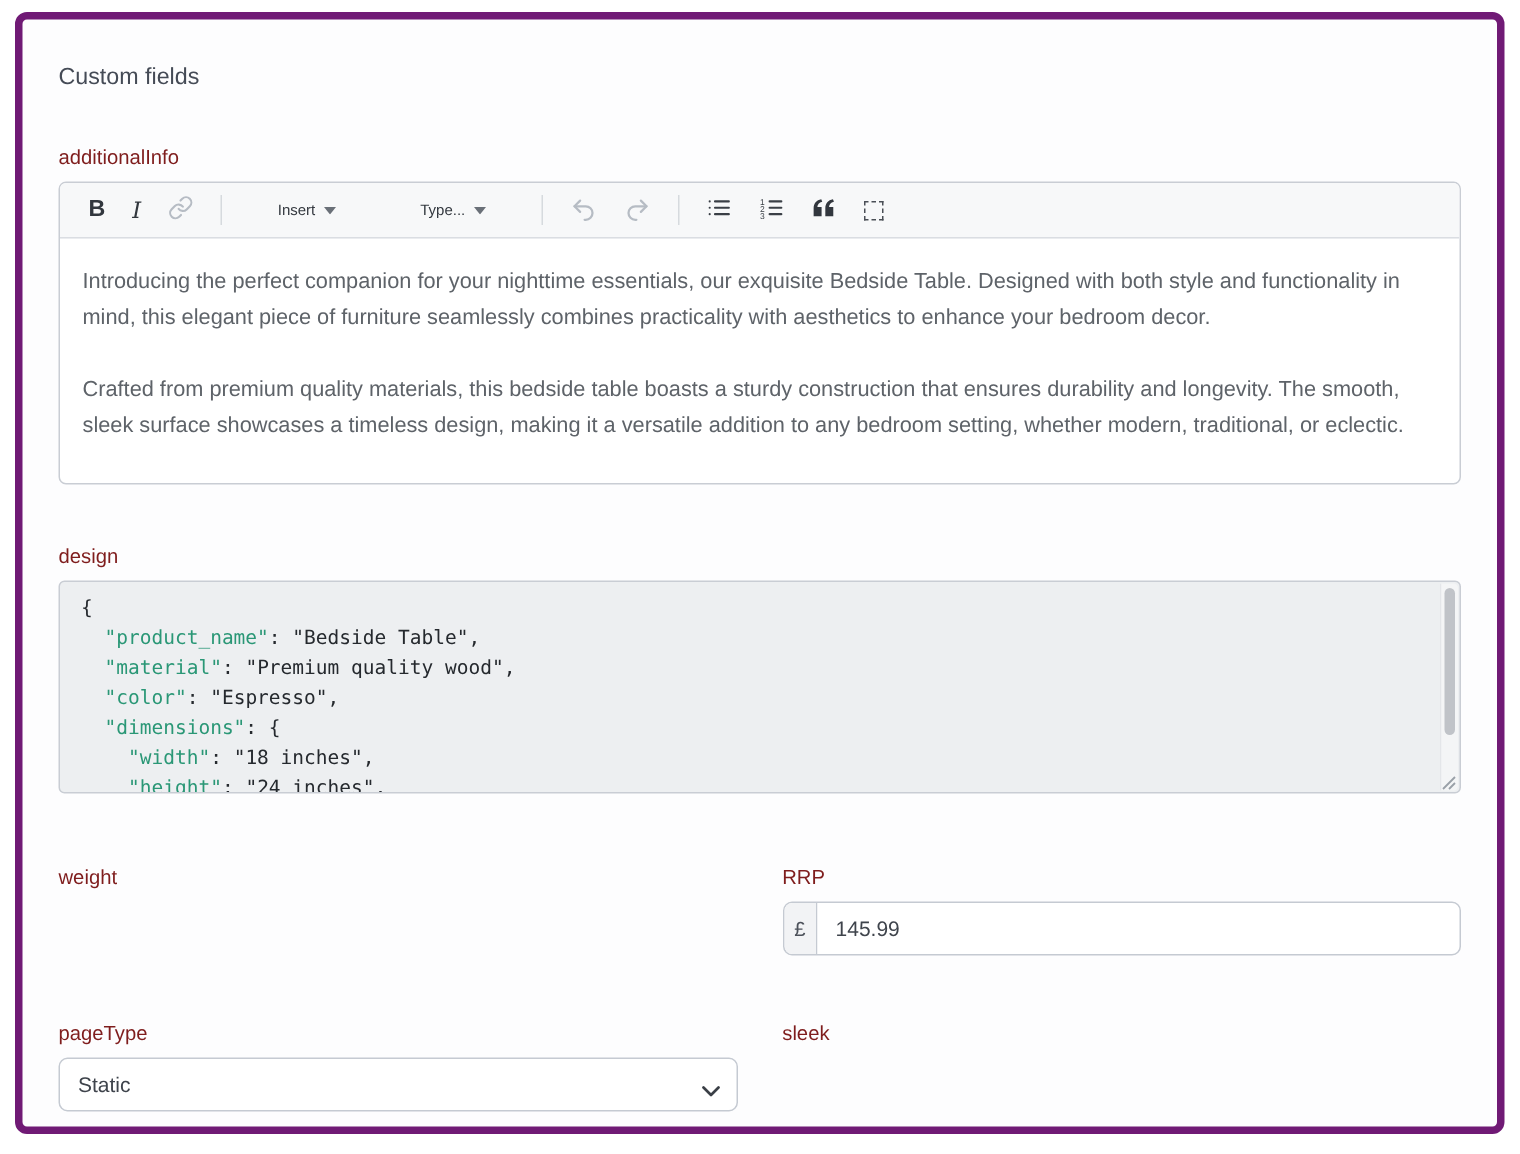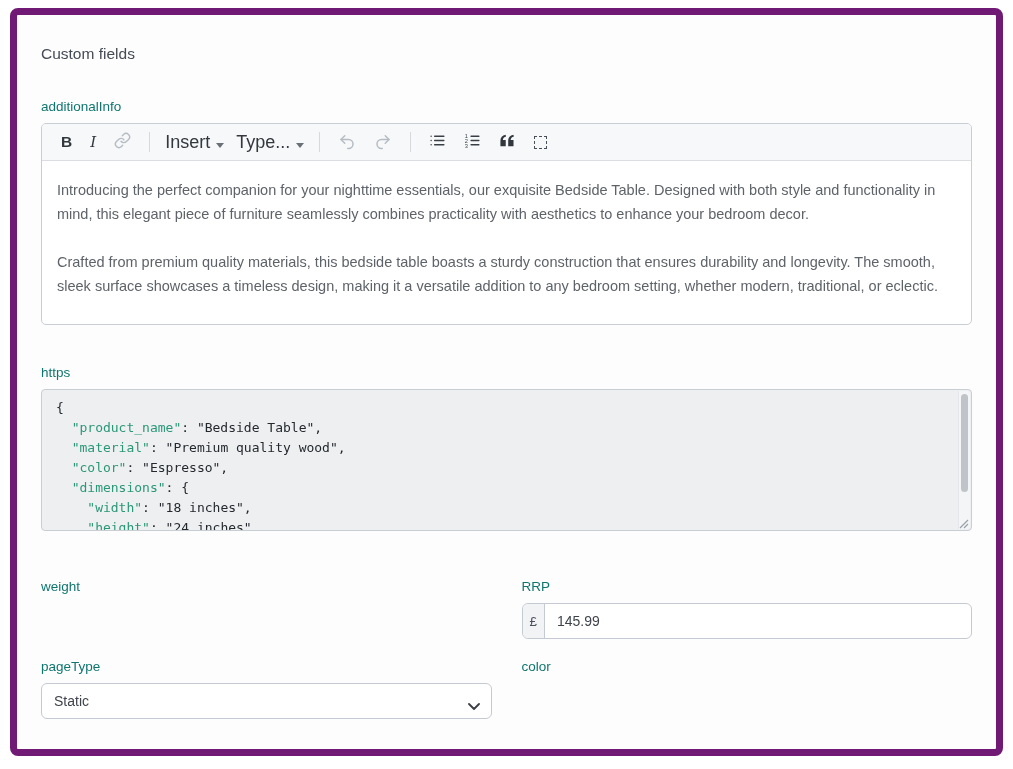--- a/index.html
+++ b/index.html
@@ -5,31 +5,31 @@
   * { box-sizing: border-box; }
   html, body { margin: 0; padding: 0; background: #ffffff; }
   body {
     width: 1013px; height: 769px; overflow: hidden;
     font-family: "Liberation Sans", sans-serif;
     color: #3c414b;
   }
   .card {
     margin: 8px 10px; width: 993px; height: 748px;
     background: #fdfdfe;
-    border: 7px solid #701a75;
+    border: 5px solid #701a75;
     border-radius: 8px;
     padding: 30px 24px 24px 24px;
   }
   .card-title {
     margin: 0 0 36px 0;
     font-size: 15.5px; font-weight: 400; color: #454b56;
   }
   .field-label {
     display: block;
-    font-size: 13.5px; color: #0f766e;
+    font-size: 13.5px; color: #7f1d1d;
     margin-bottom: 9px;
   }
 
   
   .editor {
     border: 1px solid #c9cdd4; border-radius: 5px;
     background: #fff; margin-bottom: 40px; overflow: hidden;
   }
   .editor-toolbar {
     display: flex; align-items: center;
@@ -42,21 +42,21 @@
     display: inline-flex; align-items: center; justify-content: center;
     cursor: pointer; color: #32373e; font-family: "Liberation Sans", sans-serif;
   }
   .tb-bold { font-weight: 700; font-size: 15.5px; }
   .tb-italic { font-family: "DejaVu Serif", serif; font-style: italic; font-size: 15px; }
   .tb-muted { color: #b6bcc4; }
   .tb-divider { width: 1px; height: 20px; background: #d6dade; margin: 0 9px; }
   .tb-dd {
     background: none; border: none; cursor: pointer;
     display: inline-flex; align-items: flex-end; gap: 6px;
-    font-size: 18px; color: #33383f; padding: 4px 6px; margin: 0 0;
+    font-size: 10px; color: #33383f; padding: 4px 6px; margin: 0 22px;
     font-family: "Liberation Sans", sans-serif;
   }
   .editor-content {
     padding: 13px 15px; height: 163px; overflow: hidden;
     font-size: 14.5px; line-height: 24px; color: #5e6369;
   }
   .editor-content p { margin: 4px 0 24px 0; }
   .dashed-box {
     width: 13px; height: 13px; display: inline-block;
     border: 1.5px dashed #4a4f56;
@@ -87,21 +87,21 @@
     background: #c0c3c8; border-radius: 4px;
   }
   .resize-handle {
     position: absolute; right: 2px; bottom: 1px; width: 12px; height: 12px;
     display: flex; align-items: flex-end; justify-content: flex-end;
   }
 
   
   .row {
     display: grid; grid-template-columns: 1fr 1fr; column-gap: 30px;
-    margin-bottom: 20px;
+    margin-bottom: 44px;
   }
   .row:last-child { margin-bottom: 0; }
   .input-group {
     display: flex; align-items: stretch;
     border: 1px solid #c5cad2; border-radius: 6px;
     height: 36px; background: #fff; overflow: hidden;
   }
   .input-group input {
     flex: 1; min-width: 0; border: none; outline: none;
     padding: 0 12px; font-size: 14px; color: #3f444c;
@@ -205,21 +205,21 @@
         </button>
       </div>
       <div class="editor-content">
         <p>Introducing the perfect companion for your nighttime essentials, our exquisite Bedside Table. Designed with both style and functionality in mind, this elegant piece of furniture seamlessly combines practicality with aesthetics to enhance your bedroom decor.</p>
         <p>Crafted from premium quality materials, this bedside table boasts a sturdy construction that ensures durability and longevity. The smooth, sleek surface showcases a timeless design, making it a versatile addition to any bedroom setting, whether modern, traditional, or eclectic.</p>
       </div>
     </div>
   </div>
 
   <div>
-    <label class="field-label">https</label>
+    <label class="field-label">design</label>
     <div class="code-area">
       <div class="code-lines"><div><span>{</span></div><div><span>  </span><span class="tok-key">"product_name"</span><span>: "Bedside Table",</span></div><div><span>  </span><span class="tok-key">"material"</span><span>: "Premium quality wood",</span></div><div><span>  </span><span class="tok-key">"color"</span><span>: "Espresso",</span></div><div><span>  </span><span class="tok-key">"dimensions"</span><span>: {</span></div><div><span>    </span><span class="tok-key">"width"</span><span>: "18 inches",</span></div><div><span>    </span><span class="tok-key">"height"</span><span>: "24 inches",</span></div></div>
       <div class="code-scrollbar">
         <div class="code-scroll-thumb"></div>
       </div>
       <div class="resize-handle">
         <svg width="10" height="10" viewBox="0 0 10 10">
             <path d="M9 1 1 9M9 5 5 9" stroke="#9aa0a8" stroke-width="1.2"></path>
           </svg>
       </div>
@@ -247,17 +247,17 @@
           <option>Static</option>
         </select>
         <span class="select-chevron">
           <svg width="12" height="8" viewBox="0 0 12 8" fill="none" stroke="#3a3f46" stroke-width="1.8" stroke-linecap="round" stroke-linejoin="round">
               <path d="M1 1l5 5 5-5"></path>
             </svg>
         </span>
       </div>
     </div>
     <div>
-      <label class="field-label">color</label>
+      <label class="field-label">sleek</label>
     </div>
   </div>
 
 </div>
 
 </body></html>

